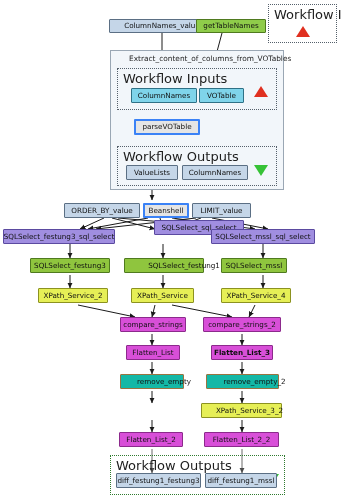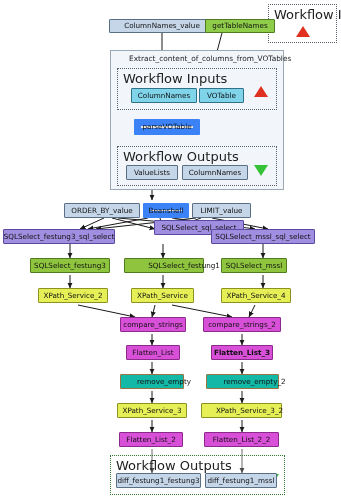--- a/index.html
+++ b/index.html
@@ -27,21 +27,21 @@
     display:flex;align-items:center;justify-content:center;
     font-size:7.2px;color:#101010;white-space:nowrap;
     border-radius:1px;text-align:center;line-height:1;
     letter-spacing:0px;
   }
   .n-blue   {background:#c5d6e8;border:1px solid #5b6f84;}
   .n-cyan   {background:#7fd4ea;border:1px solid #2f7186;}
   .n-green  {background:#8fcc4a;border:1px solid #4f7a1f;}
   .n-olive  {background:#8fc53e;border:1px solid #4f7a1f;}
   .n-yellow {background:#e6ef56;border:1px solid #8c9220;}
-  .n-tan    {background:#e5e5e5;border:7px solid #3b82f6;}
+  .n-tan    {background:#e5e5e5;border:2px solid #3b82f6;}
   .n-tan2   {background:#14b8a6;border:1px solid #9a7340;padding-left:24px;}
   .n-purple {background:#a08ee0;border:1px solid #5b4aa0;}
   .n-magenta{background:#d84fd8;border:1px solid #8c2a8c;}
 
   
   .tri{position:absolute;width:0;height:0;}
   .tri-up{
     border-left:7px solid transparent;border-right:7px solid transparent;
     border-bottom:11px solid #e03020;
   }
@@ -127,21 +127,21 @@
       <path d="M242,449 L242,473"></path>
     </g>
   </svg>
 
   <div class="group group-dotted" style="left:268px;top:4px;width:69px;height:39px;">
     <div class="group-title">Workflow Inputs</div>
     <div class="tri tri-up" style="left:27px;top:21px;"></div>
   </div>
 
   <div class="node n-blue" style="left:109px;top:19px;width:106px;height:14px;">ColumnNames_value</div>
-  <div class="node n-green" style="left:205px;top:19px;width:70px;height:14px;">getTableNames</div>
+  <div class="node n-green" style="left:196px;top:19px;width:70px;height:14px;">getTableNames</div>
 
   <div class="group group-solid" style="left:110px;top:50px;width:174px;height:140px;">
     <div class="group-title group-title-main" style="left:6px;top:3px;">Extract_content_of_columns_from_VOTables</div>
   </div>
 
   <div class="group group-dotted" style="left:117px;top:68px;width:160px;height:42px;">
     <div class="group-title">Workflow Inputs</div>
     <div class="tri tri-up" style="left:136px;top:17px;"></div>
   </div>
   <div class="node n-cyan" style="left:131px;top:88px;width:66px;height:15px;">ColumnNames</div>
@@ -174,21 +174,20 @@
 
   <div class="node n-magenta" style="left:120px;top:317px;width:66px;height:15px;">compare_strings</div>
   <div class="node n-magenta" style="left:203px;top:317px;width:78px;height:15px;">compare_strings_2</div>
 
   <div class="node n-magenta" style="left:126px;top:345px;width:54px;height:15px;">Flatten_List</div>
   <div class="node n-magenta" style="left:211px;top:345px;width:62px;height:15px;font-weight:bold;">Flatten_List_3</div>
 
   <div class="node n-tan2" style="left:120px;top:374px;width:64px;height:15px;">remove_empty</div>
   <div class="node n-tan2" style="left:206px;top:374px;width:73px;height:15px;">remove_empty_2</div>
 
-  <div class="node n-yellow" style="left:117px;top:403px;width:70px;height:15px;">XPath_Service_3</div>
   <div class="node n-yellow" style="left:201px;top:403px;width:81px;height:15px;padding-left:16px;">XPath_Service_3_2</div>
 
   <div class="node n-magenta" style="left:119px;top:432px;width:64px;height:15px;">Flatten_List_2</div>
   <div class="node n-magenta" style="left:204px;top:432px;width:75px;height:15px;">Flatten_List_2_2</div>
 
   <div class="group group-dotted-green" style="left:110px;top:455px;width:175px;height:40px;">
     <div class="group-title">Workflow Outputs</div>
     <div class="tri tri-down" style="left:154px;top:18px;"></div>
   </div>
   <div class="node n-blue" style="left:116px;top:473px;width:85px;height:15px;">diff_festung1_festung3</div>

